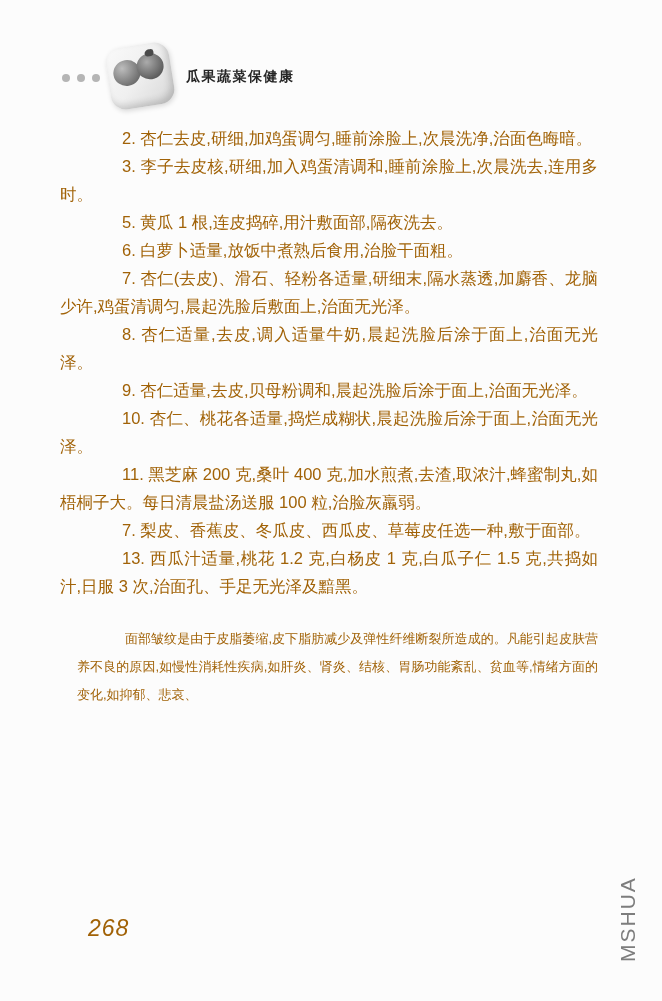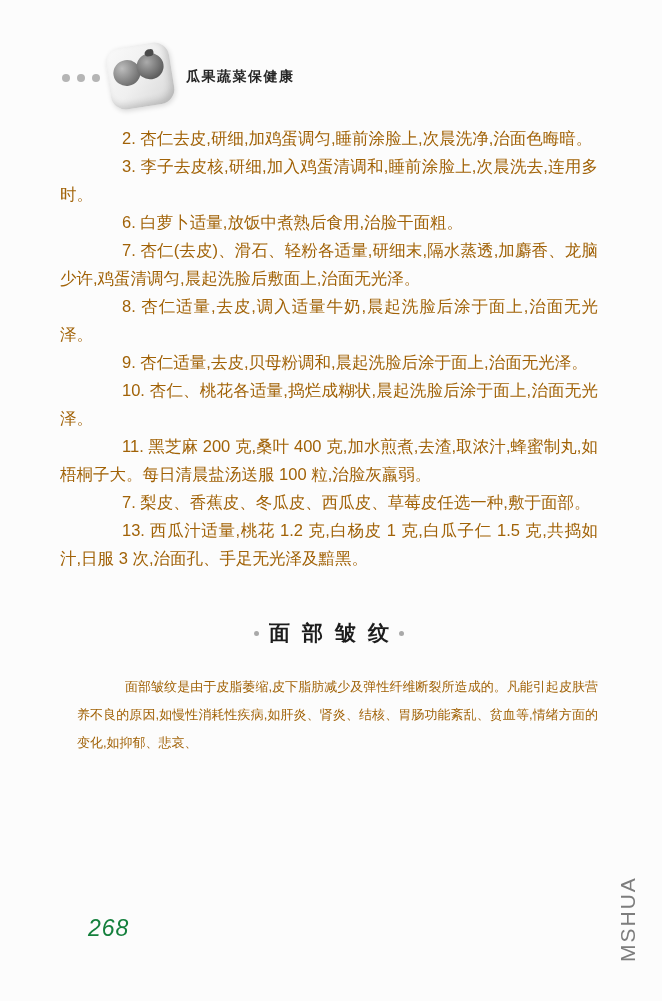--- a/index.html
+++ b/index.html
@@ -122,21 +122,21 @@
     color: #a16207;
   }
 
   
   .page-number {
     position: absolute;
     left: 88px;
     top: 915px;
     font-size: 23px;
     font-style: italic;
-    color: #15803d;
+    color: #a16207;
     letter-spacing: 1px;
   }
   .side-mark {
     position: absolute;
     left: 586px;
     top: 908px;
     width: 84px;
     text-align: center;
     transform: rotate(-90deg);
     transform-origin: center;
@@ -162,35 +162,31 @@
       <span class="fruit right"></span>
     </div>
     <div class="series-title">瓜果蔬菜保健康</div>
   </div>
 
   <div class="content">
 
     <div>
         <p class="item">2. 杏仁去皮,研细,加鸡蛋调匀,睡前涂脸上,次晨洗净,治面色晦暗。</p>
         <p class="item">3. 李子去皮核,研细,加入鸡蛋清调和,睡前涂脸上,次晨洗去,连用多时。</p>
+        <p class="item">5. 黄瓜 1 根,连皮捣碎,用汁敷面部,隔夜洗去。</p>
         <p class="item">6. 白萝卜适量,放饭中煮熟后食用,治脸干面粗。</p>
         <p class="item">7. 杏仁(去皮)、滑石、轻粉各适量,研细末,隔水蒸透,加麝香、龙脑少许,鸡蛋清调匀,晨起洗脸后敷面上,治面无光泽。</p>
         <p class="item">8. 杏仁适量,去皮,调入适量牛奶,晨起洗脸后涂于面上,治面无光泽。</p>
         <p class="item">9. 杏仁适量,去皮,贝母粉调和,晨起洗脸后涂于面上,治面无光泽。</p>
         <p class="item">10. 杏仁、桃花各适量,捣烂成糊状,晨起洗脸后涂于面上,治面无光泽。</p>
         <p class="item">11. 黑芝麻 200 克,桑叶 400 克,加水煎煮,去渣,取浓汁,蜂蜜制丸,如梧桐子大。每日清晨盐汤送服 100 粒,治脸灰羸弱。</p>
         <p class="item">7. 梨皮、香蕉皮、冬瓜皮、西瓜皮、草莓皮任选一种,敷于面部。</p>
         <p class="item">13. 西瓜汁适量,桃花 1.2 克,白杨皮 1 克,白瓜子仁 1.5 克,共捣如汁,日服 3 次,治面孔、手足无光泽及黯黑。</p>
       </div>
 
-    <div class="section-head">
-      <span class="hdot"></span>
-      <h2 class="section-title">面部皱纹</h2>
-      <span class="hdot"></span>
-    </div>
 
     <p class="intro">面部皱纹是由于皮脂萎缩,皮下脂肪减少及弹性纤维断裂所造成的。凡能引起皮肤营养不良的原因,如慢性消耗性疾病,如肝炎、肾炎、结核、胃肠功能紊乱、贫血等,情绪方面的变化,如抑郁、悲哀、</p>
 
   </div>
 
   <div class="page-number">268</div>
 
   <div class="side-mark">MSHUA</div>
 
 </div>

